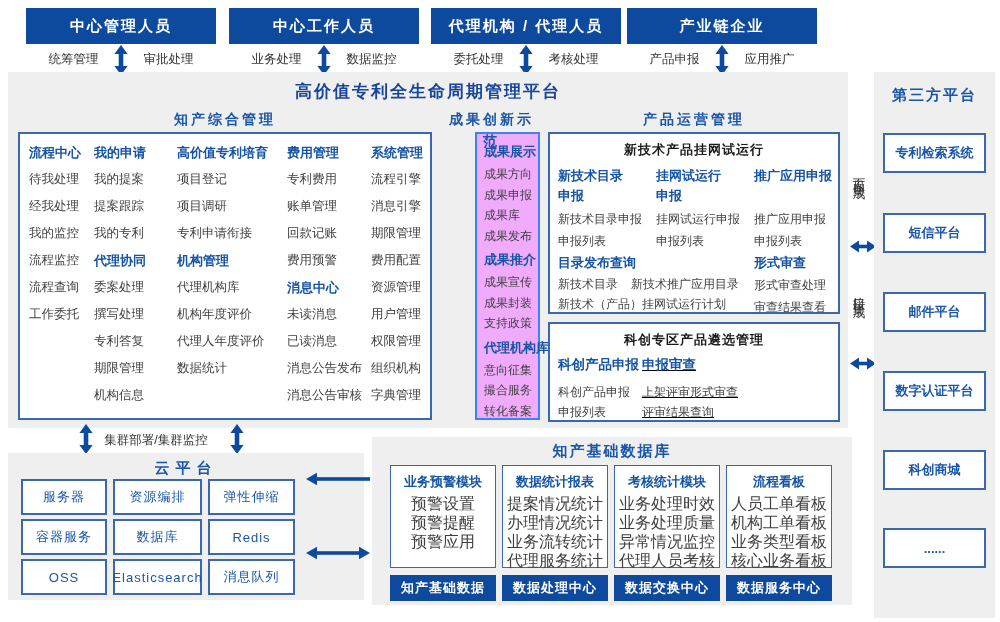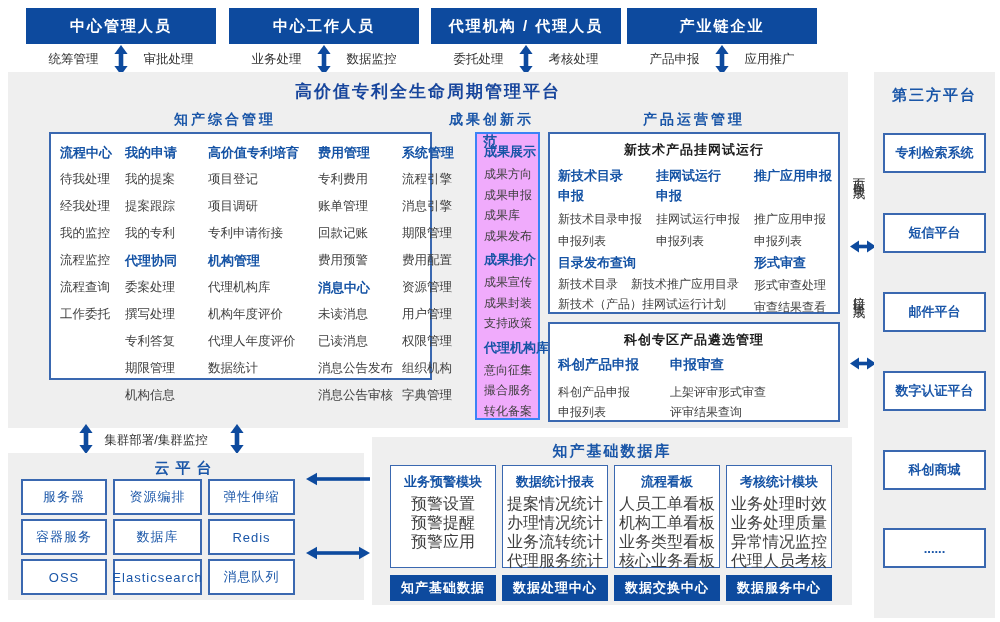--- a/index.html
+++ b/index.html
@@ -25,22 +25,22 @@
   .main-panel{left:8px;top:72px;width:840px;height:356px;}
   .main-title{margin:0;padding-top:8px;text-align:center;font-size:17px;font-weight:bold;
     color:#17459c;letter-spacing:2px;font-family:Liberation Serif, serif;}
 
   .section{position:absolute;top:36px;}
   .section-title{text-align:center;font-size:14px;font-weight:bold;color:#1a56a8;
     letter-spacing:3px;height:24px;line-height:22px;}
 
   
   #ipm{left:10px;width:414px;}
-  .ipm-box{height:248px;background:#fff;border:2px solid #3a68b0;box-sizing:border-box;
-    display:flex;padding:5px 0 0 9px;margin-left:31px;}
+  .ipm-box{height:288px;background:#fff;border:2px solid #3a68b0;box-sizing:border-box;
+    display:flex;padding:5px 0 0 9px;}
   .ipm-col{flex:none;}
   .ipm-col:nth-of-type(1){width:65px;}
   .ipm-col:nth-of-type(2){width:83px;}
   .ipm-col:nth-of-type(3){width:110px;}
   .ipm-col:nth-of-type(4){width:84px;}
   .ipm-col:nth-of-type(5){flex:1;}
   .grp-h{font-size:13px;font-weight:bold;color:#1553a5;line-height:27px;white-space:nowrap;}
   .grp-i{font-size:12.5px;color:#3f3f3f;line-height:27px;white-space:nowrap;}
 
   
@@ -62,21 +62,21 @@
   .po-col-h{font-size:13px;font-weight:bold;color:#1553a5;line-height:20px;height:42px;}
   .po-col:nth-of-type(1) .po-col-h,.po-col:nth-of-type(2) .po-col-h{width:72px;}
   .po-item{font-size:12px;color:#3f3f3f;line-height:22px;white-space:nowrap;}
   .po-catalog{position:absolute;left:8px;top:118px;width:200px;}
   .po-cat-h,.po-rev-h{font-size:13px;font-weight:bold;color:#1553a5;line-height:22px;}
   .po-cat-row,.po-cat-row2{font-size:12px;color:#3f3f3f;line-height:20px;white-space:nowrap;}
   .po-cat-item{margin-right:13px;}
   .po-review{position:absolute;left:204px;top:118px;width:86px;}
   .po2-col{position:absolute;top:30px;}
   .po2-col:nth-of-type(1){left:8px;width:96px;}
-  .po2-col:nth-of-type(2){left:120px;width:150px;}
+  .po2-col:nth-of-type(2){left:92px;width:150px;text-decoration:underline;}
   .po2-h{font-size:13.5px;font-weight:bold;color:#1553a5;line-height:22px;margin-bottom:6px;}
   .po2-item{font-size:12px;color:#3f3f3f;line-height:20px;white-space:nowrap;}
 
   
   .cluster{position:absolute;left:8px;top:424px;width:296px;height:30px;}
   .cluster-label{position:absolute;left:0;right:0;top:8px;text-align:center;font-size:12.5px;color:#333;}
   .cluster-arrow1{position:absolute;left:71px;top:0;}
   .cluster-arrow2{position:absolute;left:222px;top:0;}
 
   
@@ -457,37 +457,37 @@
           <div class="db-mod-h">数据统计报表</div>
           <div>
 
           <div class="db-mod-i">提案情况统计</div>
             <div class="db-mod-i">办理情况统计</div>
             <div class="db-mod-i">业务流转统计</div>
             <div class="db-mod-i">代理服务统计</div>
           </div>
         </div>
         <div class="db-mod">
+          <div class="db-mod-h">考核统计模块</div>
+          <div>
+
+          <div class="db-mod-i">业务处理时效</div>
+            <div class="db-mod-i">业务处理质量</div>
+            <div class="db-mod-i">异常情况监控</div>
+            <div class="db-mod-i">代理人员考核</div>
+          </div>
+        </div>
+        <div class="db-mod">
           <div class="db-mod-h">流程看板</div>
           <div>
 
           <div class="db-mod-i">人员工单看板</div>
             <div class="db-mod-i">机构工单看板</div>
             <div class="db-mod-i">业务类型看板</div>
             <div class="db-mod-i">核心业务看板</div>
-          </div>
-        </div>
-        <div class="db-mod">
-          <div class="db-mod-h">考核统计模块</div>
-          <div>
-
-          <div class="db-mod-i">业务处理时效</div>
-            <div class="db-mod-i">业务处理质量</div>
-            <div class="db-mod-i">异常情况监控</div>
-            <div class="db-mod-i">代理人员考核</div>
           </div>
         </div>
       </div>
     <div class="db-centers">
 
     <div class="db-center">知产基础数据</div>
         <div class="db-center">数据处理中心</div>
         <div class="db-center">数据交换中心</div>
         <div class="db-center">数据服务中心</div>
       </div>

